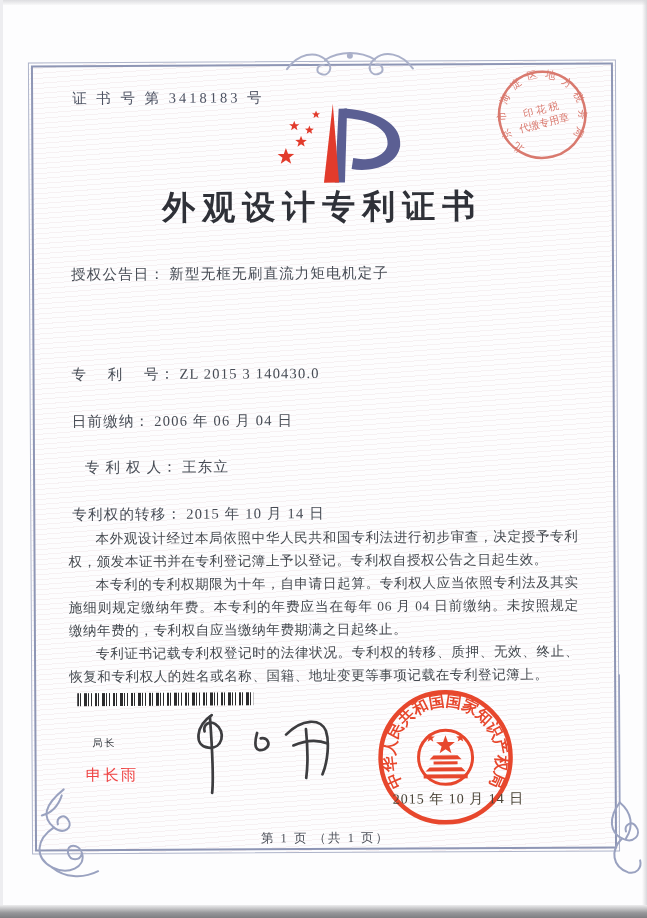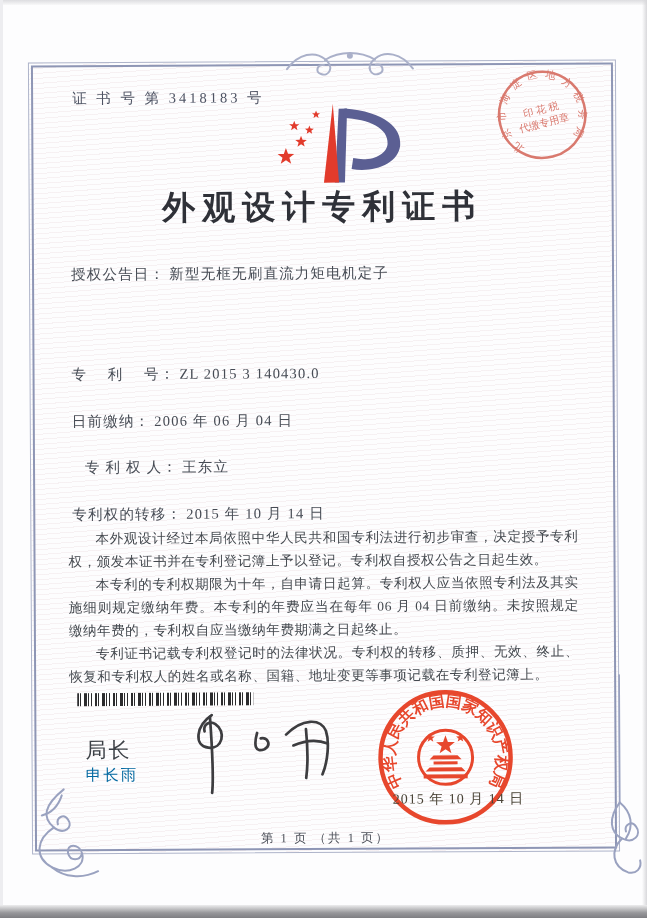--- a/index.html
+++ b/index.html
@@ -42,22 +42,22 @@
     text-align:justify;color:#44494f;
   }
   .paragraphs p{margin:0;text-indent:2em;}
   .barcode{
     position:absolute;left:76px;top:692px;width:176px;height:13px;
     background:repeating-linear-gradient(90deg,
       #2c2c2e 0 2px,#fff 2px 3px,#2c2c2e 3px 4px,#fff 4px 7px,
       #2c2c2e 7px 10px,#fff 10px 11px,#2c2c2e 11px 12px,#fff 12px 14px,
       #2c2c2e 14px 15px,#fff 15px 18px);
   }
-  .director-title{position:absolute;left:84px;top:735px;font-size:21px;letter-spacing:2px;color:#3c4046;}
-  .director-name{position:absolute;left:84px;top:764px;font-size:15.5px;letter-spacing:2px;color:#0369a1;}
+  .director-title{position:absolute;left:91px;top:735px;font-size:10px;letter-spacing:2px;color:#3c4046;}
+  .director-name{position:absolute;left:84px;top:764px;font-size:15.5px;letter-spacing:2px;color:#ef4444;}
   .signature{position:absolute;left:176px;top:698px;width:172px;height:100px;}
   .tax-stamp{position:absolute;left:497px;top:69px;width:94px;height:94px;transform:rotate(-14deg);opacity:0.88;}
   .official-seal{position:absolute;left:374px;top:688px;width:140px;height:140px;opacity:0.93;}
   .seal-date{
     position:absolute;left:391px;top:791px;z-index:5;
     font-size:14px;letter-spacing:1px;color:#4a4437;
   }
   .page-footer{
     position:absolute;left:0;right:0;top:830px;text-align:center;
     font-size:12.5px;letter-spacing:2px;color:#4b4f58;

